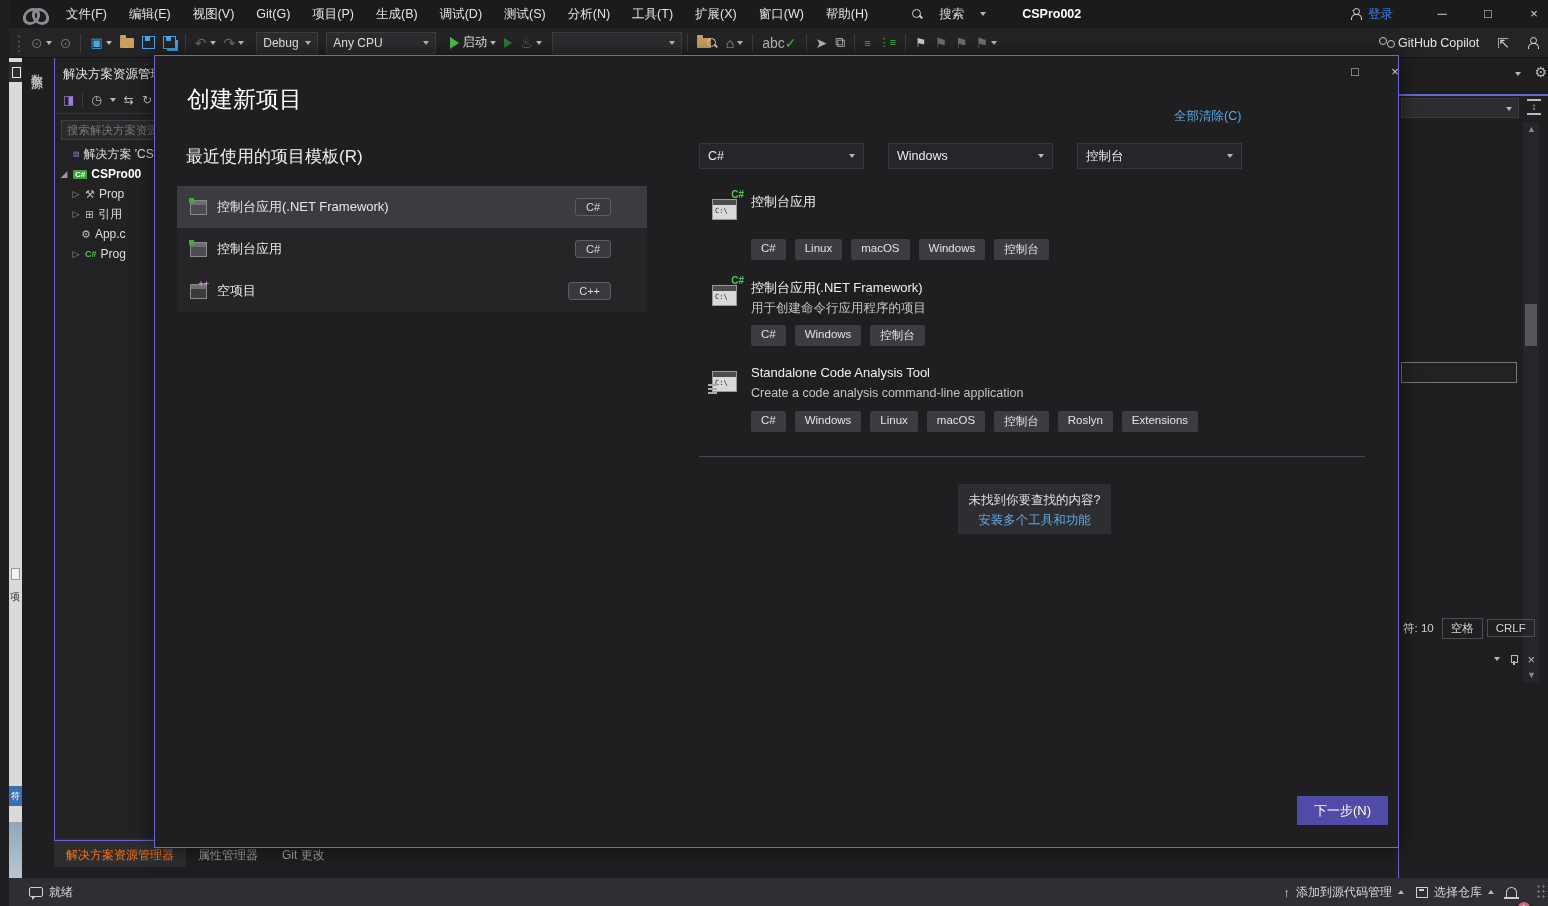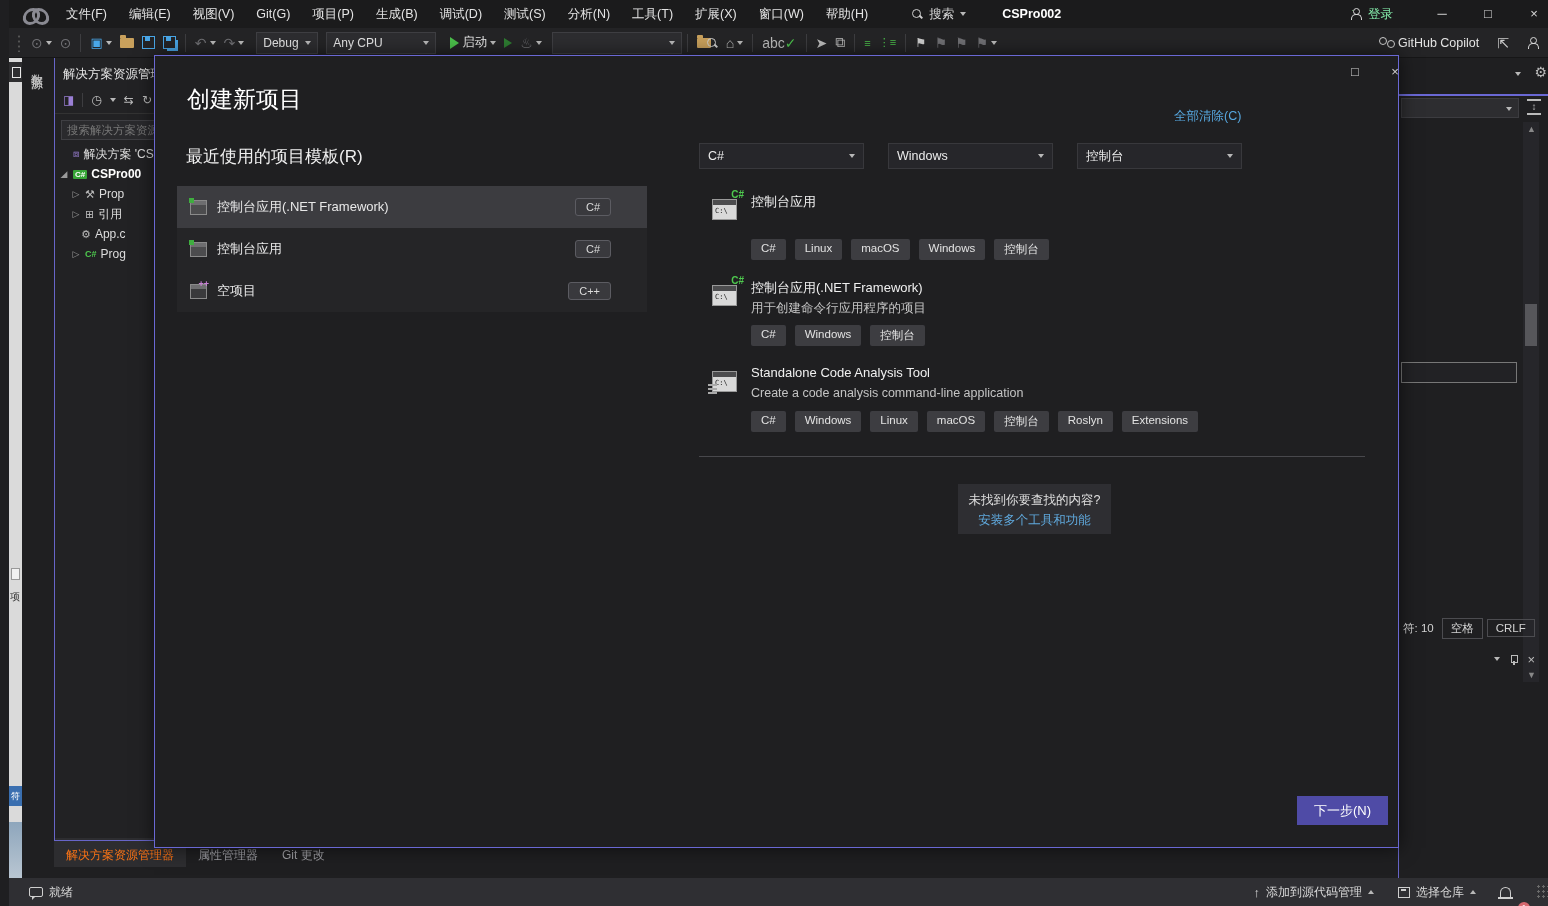--- a/index.html
+++ b/index.html
@@ -8,24 +8,24 @@
   #root { position:relative; width:1548px; height:906px; overflow:hidden; background:#1f1f21; color:#d8d8d8; font-size:12.5px; }
   .abs { position:absolute;margin-left:9px; }
 
   
   .titlebar { left:0; top:0; width:1548px; height:28px; background:#1b1b1c; display:flex; align-items:center; }
   .menu-item { padding:0 11px; height:28px; line-height:28px; color:#e4e4e4; font-size:12.5px; cursor:default; }
   .vs-logo { width:22px; height:16px; margin:0 10px 0 14px; position:relative; }
   .vs-logo:before, .vs-logo:after { content:""; position:absolute; top:2px; width:11px; height:11px; border:3px solid #8a8a92; border-radius:50%; }
   .vs-logo:before { left:0; transform:skewX(-12deg); }
   .vs-logo:after { left:9px; transform:skewX(12deg); }
-  .tb-search { margin-left:24px; color:#d8d8d8; display:flex; align-items:center; gap:6px; padding:2px 8px; }
+  .tb-search { margin-left:24px; color:#d8d8d8; display:flex; align-items:center; gap:16px; padding:2px 8px; }
   .tb-title { font-weight:bold; color:#ffffff; margin-left:28px; font-size:12.5px; }
   .tb-right { margin-left:auto; display:flex; align-items:center; height:28px; }
-  .signin { display:flex; align-items:center; gap:6px; margin-right:26px; color:#86efac; }
+  .signin { display:flex; align-items:center; gap:6px; margin-right:26px; color:#3b82f6; }
   .win-btn { width:46px; height:28px; text-align:center; line-height:28px; color:#d8d8d8; font-size:13px; }
 
   
   .person { width:12px; height:12px; position:relative; display:inline-block; }
   .person:before { content:""; position:absolute; left:3px; top:0; width:5px; height:5px; border:1px solid #d8d8d8; border-radius:50%; }
   .person:after { content:""; position:absolute; left:1px; top:6px; width:9px; height:5px; border:1px solid #d8d8d8; border-bottom:none; border-radius:5px 5px 0 0; }
   .person-plus:before { box-shadow:-4px -1px 0 -3px #6fbf6f; }
 
   
   .mag { width:12px; height:12px; position:relative; display:inline-block; }
@@ -80,21 +80,21 @@
   .se-hscroll .arr { position:absolute; left:2px; top:1px; color:#888; font-size:9px; }
 
   .bottom-tabs { left:45px; top:840px; width:1345px; height:38px; background:#1f1f21; border-top:1px solid #6765c8; display:flex; align-items:flex-start; }
   .btab { padding:6px 12px 0 12px; color:#9f9fa4; font-size:12px; height:26px; white-space:nowrap; }
   .btab.active { background:#2d2d30; color:#f97316; }
 
   
   .statusbar { left:0; top:878px; width:1548px; height:28px; background:#2f2f33; display:flex; align-items:center; color:#dadada; font-size:12px; }
   .bubble { width:14px; height:10px; border:1.4px solid #cfcfcf; border-radius:2px; position:relative; display:inline-block; }
   .bubble:after { content:""; position:absolute; left:2px; bottom:-4px; border-left:4px solid #cfcfcf; border-bottom:4px solid transparent; }
-  .sb-item { display:flex; align-items:center; gap:6px; padding:0 12px; height:31px; }
+  .sb-item { display:flex; align-items:center; gap:6px; padding:0 6px; height:31px; }
   .bell { width:11px; height:10px; border:1.5px solid #cfcfcf; border-bottom:none; border-radius:6px 6px 0 0; position:relative; display:inline-block; }
   .bell:after { content:""; position:absolute; left:-3px; bottom:-2px; width:15px; height:2px; background:#cfcfcf; }
   .badge { position:absolute; right:-7px; bottom:-6px; width:12px; height:12px; border-radius:50%; background:#d6686f; color:#fff; font-size:9px; line-height:12px; text-align:center; }
   .repo-icon { width:12px; height:11px; border:1.4px solid #cfcfcf; position:relative; display:inline-block; }
   .repo-icon:before { content:""; position:absolute; left:2px; top:1px; width:5px; height:2px; background:#cfcfcf; }
   .grip { width:14px; height:14px; margin:0 6px; background-image:radial-gradient(circle,#6a6a6a 1px,transparent 1.2px); background-size:5px 5px; background-position:bottom right; }
 
   
   .right-area { left:1390px; top:58px; width:158px; height:820px; background:#1f1f21; }
   .purple-vline { position:absolute; left:-1px; top:0; width:1px; height:820px; background:#6765c8; }

